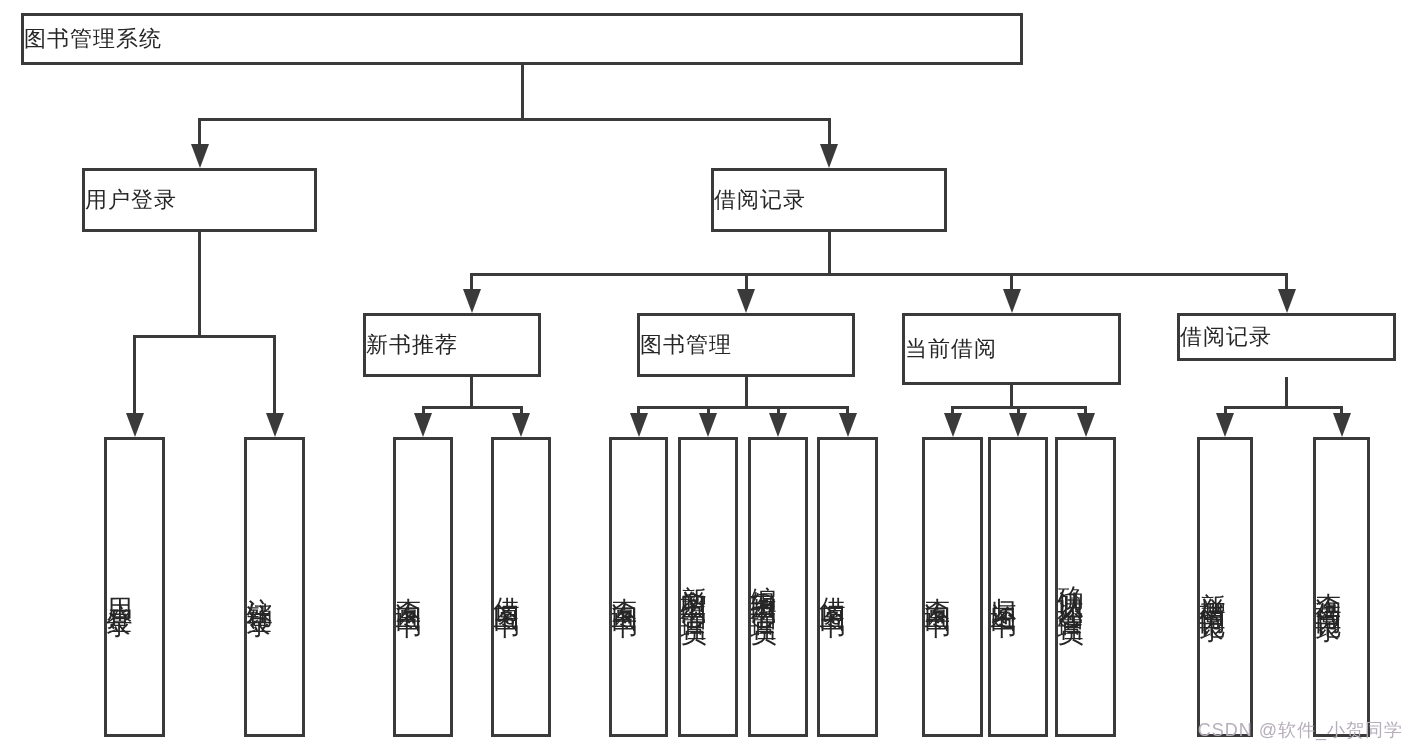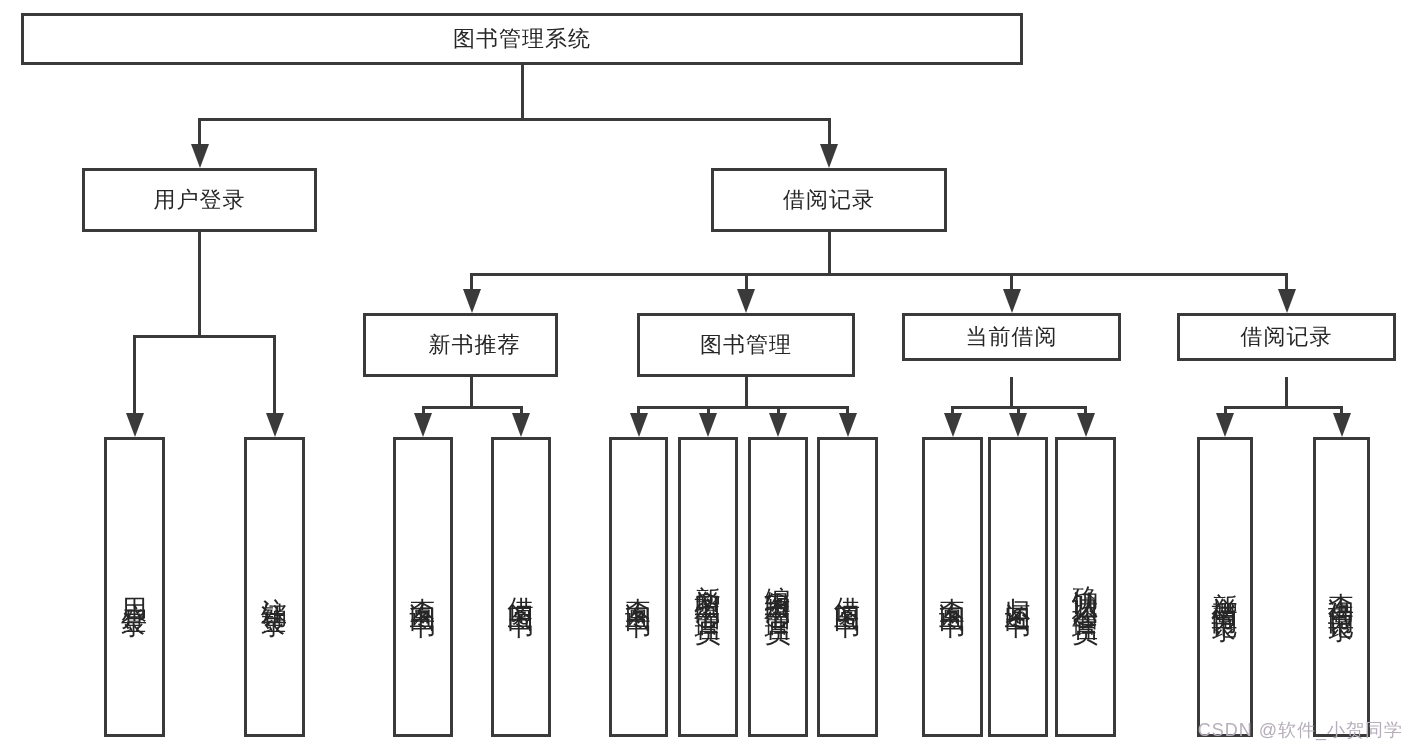--- a/index.html
+++ b/index.html
@@ -15,21 +15,21 @@
     overflow: hidden;
     font-family: "Liberation Sans", "DejaVu Sans", sans-serif;
   }
   .node {
     position: absolute;
     box-sizing: border-box;
     background: #ffffff;
     border: 3px solid var(--line-color, #3a3a3a);
     display: flex;
     align-items: center;
-    justify-content: center;
+    justify-content: flex-start;
     color: var(--text-color, #262626);
   }
   .node.h span {
     font-size: 22px;
     letter-spacing: 1px;
     white-space: nowrap;
   }
   .node.v span {
     writing-mode: vertical-rl;
     text-orientation: mixed;
@@ -120,27 +120,27 @@
   <div id="nodes">
       <div class="node h" style="left: 21px; top: 13px; width: 1002px; height: 52px;">
         <span>图书管理系统</span>
       </div>
       <div class="node h" style="left: 82px; top: 168px; width: 235px; height: 64px;">
         <span>用户登录</span>
       </div>
       <div class="node h" style="left: 711px; top: 168px; width: 236px; height: 64px;">
         <span>借阅记录</span>
       </div>
-      <div class="node h" style="left: 363px; top: 313px; width: 195px; height: 64px; padding-left: 28px;">
+      <div class="node h" style="left: 363px; top: 313px; width: 178px; height: 64px;">
         <span>新书推荐</span>
       </div>
       <div class="node h" style="left: 637px; top: 313px; width: 218px; height: 64px;">
         <span>图书管理</span>
       </div>
-      <div class="node h" style="left: 902px; top: 313px; width: 219px; height: 48px;">
+      <div class="node h" style="left: 902px; top: 313px; width: 219px; height: 72px;">
         <span>当前借阅</span>
       </div>
       <div class="node h" style="left: 1177px; top: 313px; width: 219px; height: 48px;">
         <span>借阅记录</span>
       </div>
       <div class="node v" style="left: 104px; top: 437px; width: 61px; height: 300px;">
         <span>用户登录</span>
       </div>
       <div class="node v" style="left: 244px; top: 437px; width: 61px; height: 300px;">
         <span>注销登录</span>

